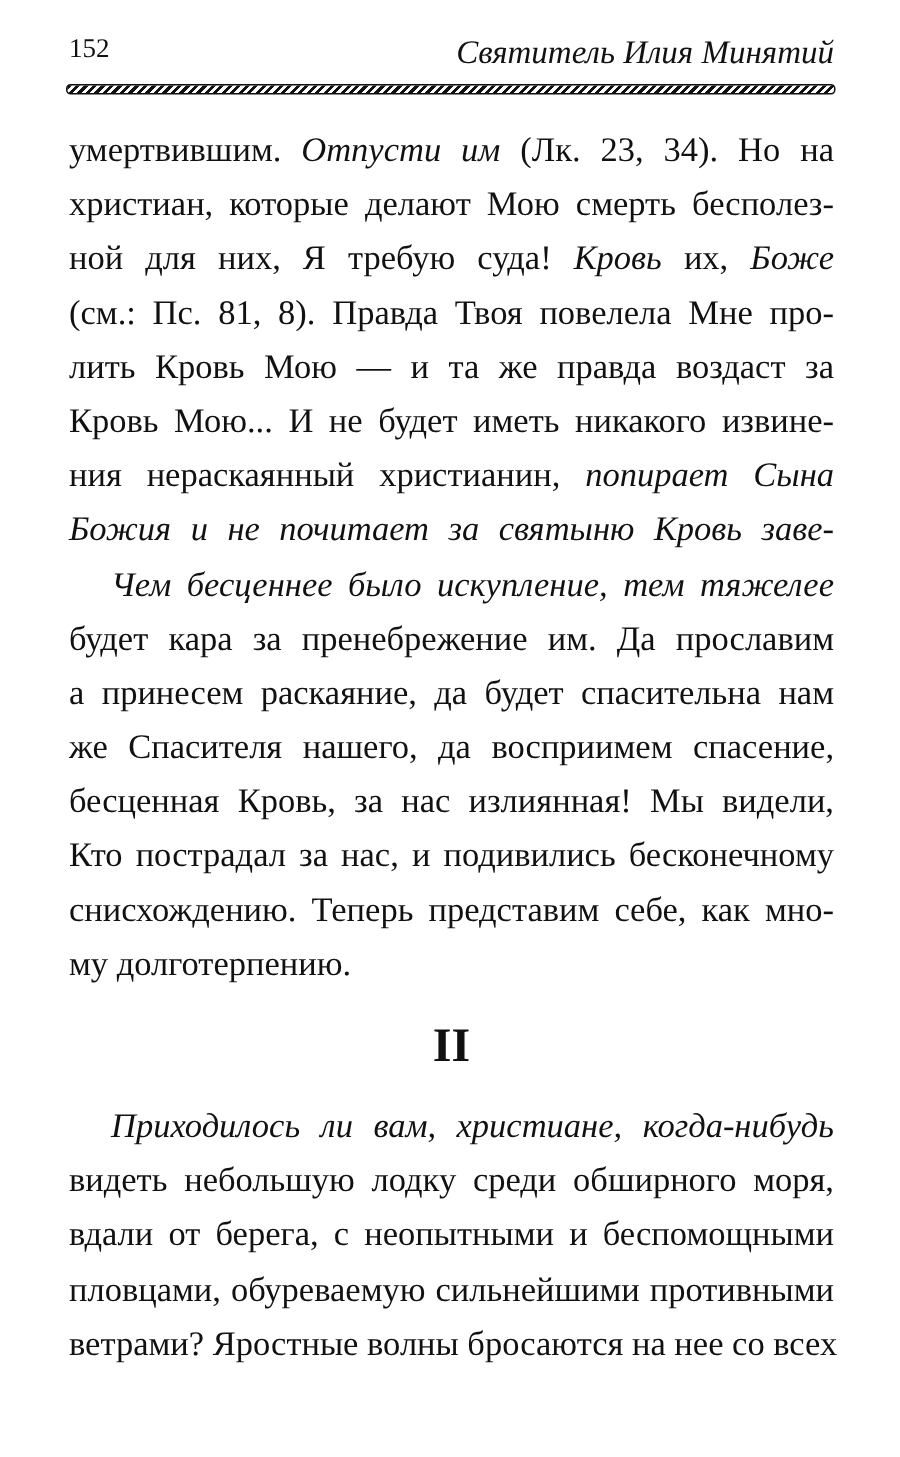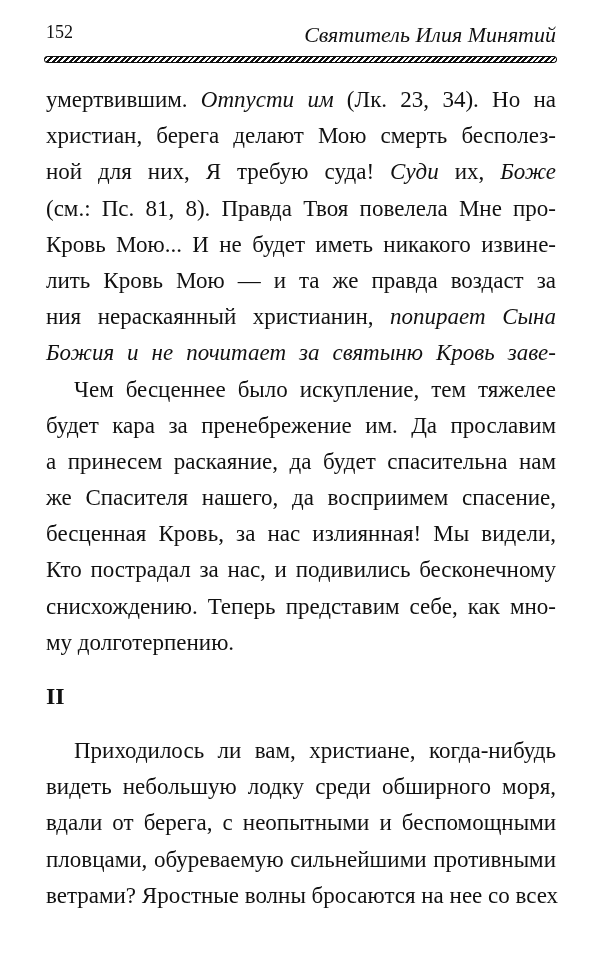--- a/index.html
+++ b/index.html
@@ -6,41 +6,41 @@
   body { width: 600px; height: 971px; overflow: hidden; position: relative; color: #111; font-family: "Liberation Serif", "DejaVu Serif", serif; }
   .header { position: absolute; left: 46px; right: 44px; top: 22px; height: 30px; }
   .page-num { position: absolute; left: 0; top: 0; font-size: 18px; }
   .running-title { position: absolute; right: 0; top: 0; font-size: 22px; font-style: italic; }
   .rule { position: absolute; left: 44px; right: 43px; top: 56px; height: 5px;
     background: repeating-linear-gradient(135deg, #111 0 2px, #fff 2px 4px);
     border: 1px solid #111; border-radius: 3px; }
   .body { position: absolute; left: 46px; width: 510px; top: 82px; font-size: 23px; line-height: 36.2px; }
   .line { display: block; white-space: nowrap; text-align: justify; text-align-last: justify; height: 36.2px; }
   .line.last { text-align-last: left; }
-  .indent { padding-left: 28px; }
-  .section { font-weight: bold; font-size: 24px; height: 36px; margin: 17px 0 19px; }
+  .indent { padding-left: 28px; font-style: italic; }
+  .section { text-align: center; font-weight: bold; font-size: 32px; height: 36px; margin: 17px 0 19px; }
   i { font-style: italic; }
 </style>
 </head>
 <body>
 
 <div class="header">
   <span class="page-num">152</span>
   <span class="running-title">Святитель Илия Минятий</span>
 </div>
 <div class="rule"></div>
 
 <div class="body">
   <div id="p1">
       <span class="line">умертвившим. <i>Отпусти им</i> (Лк. 23, 34). Но на</span>
-      <span class="line">христиан, берега делают Мою смерть бесполез-</span>
-      <span class="line">ной для них, Я требую суда! <i>Суди</i> их, <i>Боже</i></span>
+      <span class="line">христиан, которые делают Мою смерть бесполез-</span>
+      <span class="line">ной для них, Я требую суда! <i>Кровь</i> их, <i>Боже</i></span>
       <span class="line">(см.: Пс. 81, 8). Правда Твоя повелела Мне про-</span>
+      <span class="line">лить Кровь Мою — и та же правда воздаст за</span>
       <span class="line">Кровь Мою... И не будет иметь никакого извине-</span>
-      <span class="line">лить Кровь Мою — и та же правда воздаст за</span>
       <span class="line">ния нераскаянный христианин, <i>попирает Сына</i></span>
       <span class="line"><i>Божия и не почитает за святыню Кровь заве-</i></span>
     </div>
   <div id="p2">
       <span class="line indent">Чем бесценнее было искупление, тем тяжелее</span>
       <span class="line">будет кара за пренебрежение им. Да прославим</span>
       <span class="line">а принесем раскаяние, да будет спасительна нам</span>
       <span class="line">же Спасителя нашего, да восприимем спасение,</span>
       <span class="line">бесценная Кровь, за нас излиянная! Мы видели,</span>
       <span class="line">Кто пострадал за нас, и подивились бесконечному</span>

